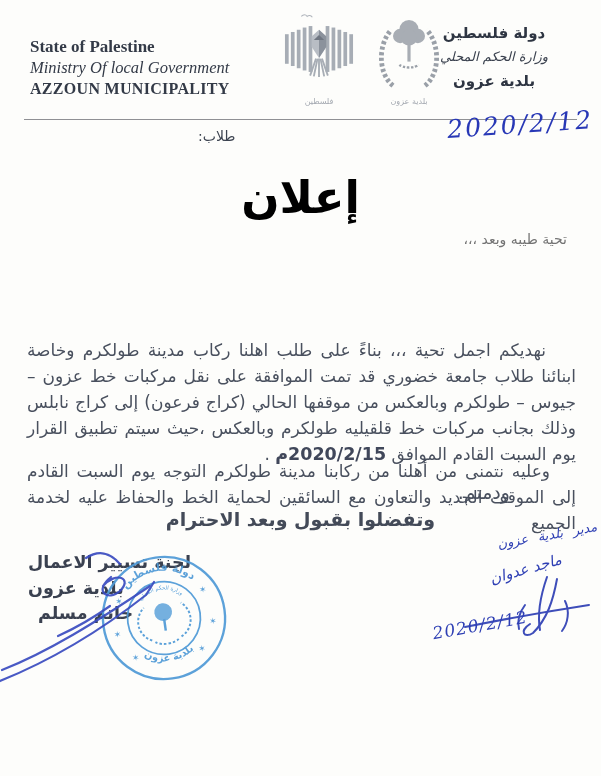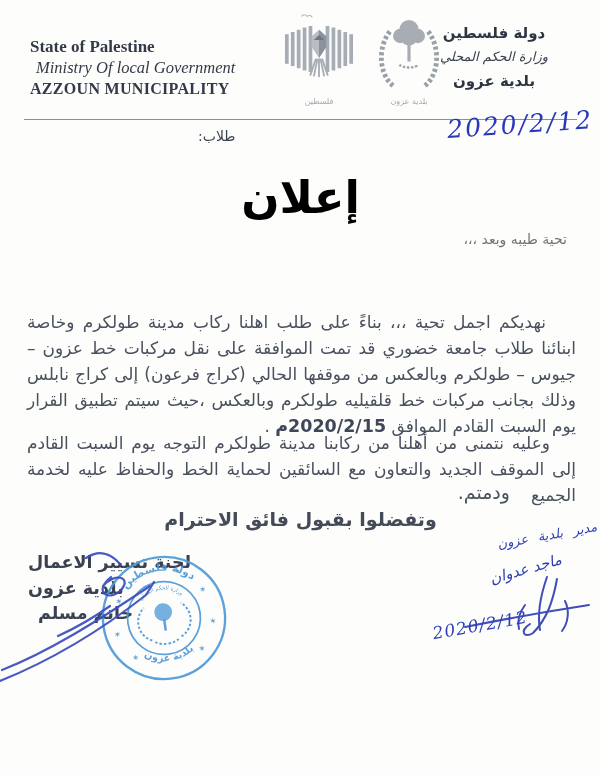--- a/index.html
+++ b/index.html
@@ -5,21 +5,21 @@
   html,body{margin:0;padding:0;background:#ffffff;}
   .page{
     position:relative; width:601px; height:776px; overflow:hidden;
     background:#fdfdfb;
     font-family:"DejaVu Sans", sans-serif;
     color:#49505e;
   }
   
   .hdr-en{position:absolute; left:30px; top:36px; font-family:"Liberation Serif", serif; color:#333a47; line-height:21px;}
   .hdr-en .en1{font-size:17px; font-weight:bold;}
-  .hdr-en .en2{font-size:16.5px; font-style:italic;margin-left:6px;}
+  .hdr-en .en2{font-size:16.5px; font-style:italic;}
   .hdr-en .en3{font-size:16px; font-weight:bold; letter-spacing:.3px;}
   .hdr-ar{position:absolute; right:52px; top:24px; width:110px; text-align:center; color:#2e3542; direction:rtl;}
   .hdr-ar .ar1{font-size:15px; font-weight:bold;}
   .hdr-ar .ar2{font-size:13px; font-style:italic; margin-top:7px; color:#3a414e;}
   .hdr-ar .ar3{font-size:15px; font-weight:bold; margin-top:8px; letter-spacing:1px;}
   .logo{position:absolute; text-align:center;}
   .logo-left{left:281px; top:6px; width:76px;}
   .logo-right{left:368px; top:12px; width:82px;}
   .logo .cap{font-size:8px; color:#a3a8b0; margin-top:1px; direction:rtl;}
   
@@ -31,21 +31,21 @@
     transform:rotate(-4deg);
   }
   
   .title{position:absolute; left:0; width:100%; top:170px; margin:0; text-align:center;
          font-size:45px; font-weight:bold; color:#000000; line-height:56px;}
   .greeting{position:absolute; right:34px; top:231px; font-size:14px; color:#737373; direction:rtl;}
   .subject{position:absolute; left:0; width:100%; top:281px; text-align:center; direction:rtl;}
   .subject span{font-size:19px; font-weight:bold; color:#3a4150; border-bottom:1.6px solid #3a4150; padding-bottom:2px;}
   
   .para{position:absolute; left:27px; width:549px; direction:rtl; text-align:justify;
-        font-size:17px; line-height:26px; color:#49505e;}
+        font-size:17px; line-height:26px; color:#49505e;margin-top:28px;}
   .p1{top:309px; text-indent:30px;}
   .p1 b{font-size:17.5px; color:#40475a;}
   .p2{top:430px; text-indent:26px;}
   .p2end{position:absolute; right:91px; top:481px; direction:rtl; font-size:19px; color:#49505e;}
   .closing{position:absolute; left:0; width:100%; top:508px; text-align:center;
            font-size:19px; font-weight:bold; color:#434a58; letter-spacing:.5px; direction:rtl;}
   
   .sig-line{position:absolute; direction:rtl; font-size:17.5px; font-weight:600; color:#3a4150;}
   .sig1{left:28px; top:552px;}
   .sig2{left:28px; top:578px;}
@@ -137,21 +137,21 @@
   <div class="greeting">تحية طيبه وبعد ،،،</div>
 
 
   <div class="para p1">
     <span>نهديكم اجمل تحية ،،، بناءً على طلب اهلنا ركاب مدينة طولكرم وخاصة ابنائنا طلاب جامعة خضوري قد تمت الموافقة على نقل مركبات خط عزون – جيوس – طولكرم وبالعكس من موقفها الحالي (كراج فرعون) إلى كراج نابلس وذلك بجانب مركبات خط قلقيليه طولكرم وبالعكس ،حيث سيتم تطبيق القرار يوم السبت القادم الموافق </span><b>2020/2/15م</b><span> .</span>
   </div>
 
   <div class="para p2">وعليه نتمنى من أهلنا من ركابنا مدينة طولكرم التوجه يوم السبت القادم إلى الموقف الجديد والتعاون مع السائقين لحماية الخط والحفاظ عليه لخدمة الجميع</div>
   <div class="p2end">ودمتم.</div>
 
-  <div class="closing">وتفضلوا بقبول فائق الاحترام</div>
+  <div class="closing">وتفضلوا بقبول وبعد الاحترام</div>
 
   <div class="sig-line sig1">لجنة تسيير الاعمال</div>
   <div class="sig-line sig2">بلدية عزون</div>
   <div class="sig-line sig3">حاتم مسلم</div>
 
   <div class="stamp">
     <svg width="128" height="128" viewBox="0 0 130 130">
       <g fill="none" stroke="#4f9ad7">
         <circle cx="65" cy="65" r="62" stroke-width="2.4"></circle>
         <circle cx="65" cy="65" r="37" stroke-width="1.8"></circle>

